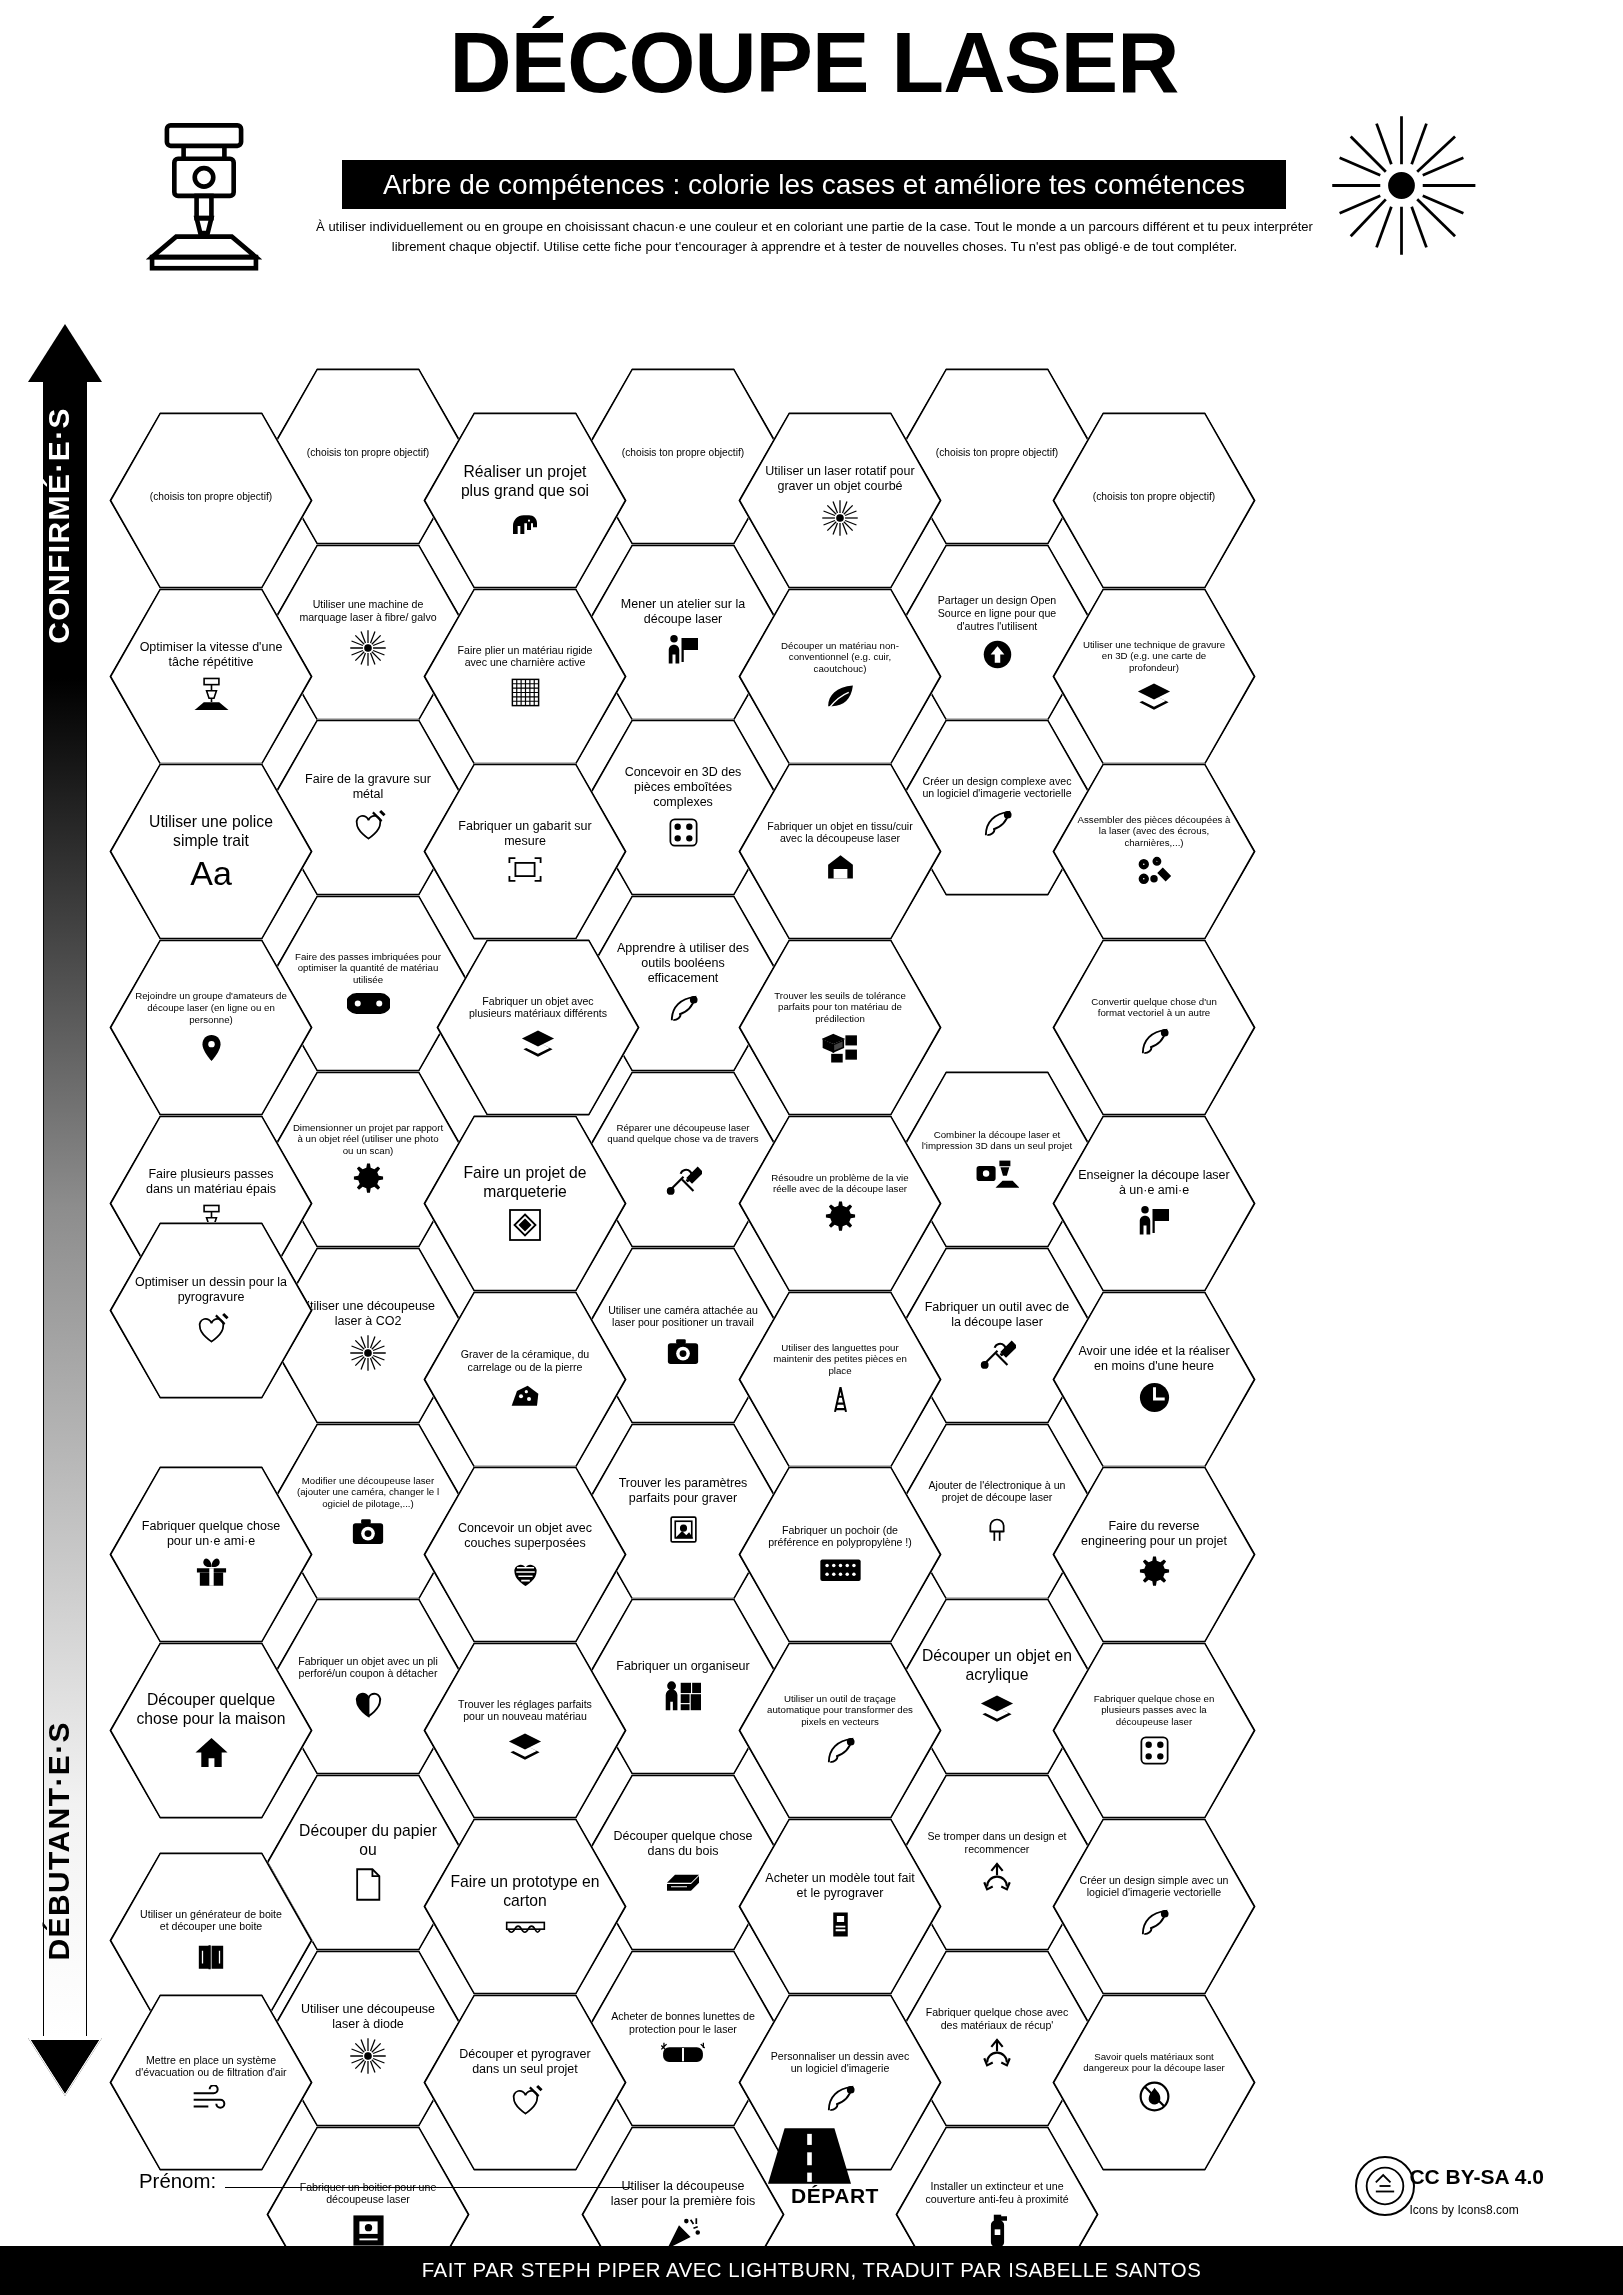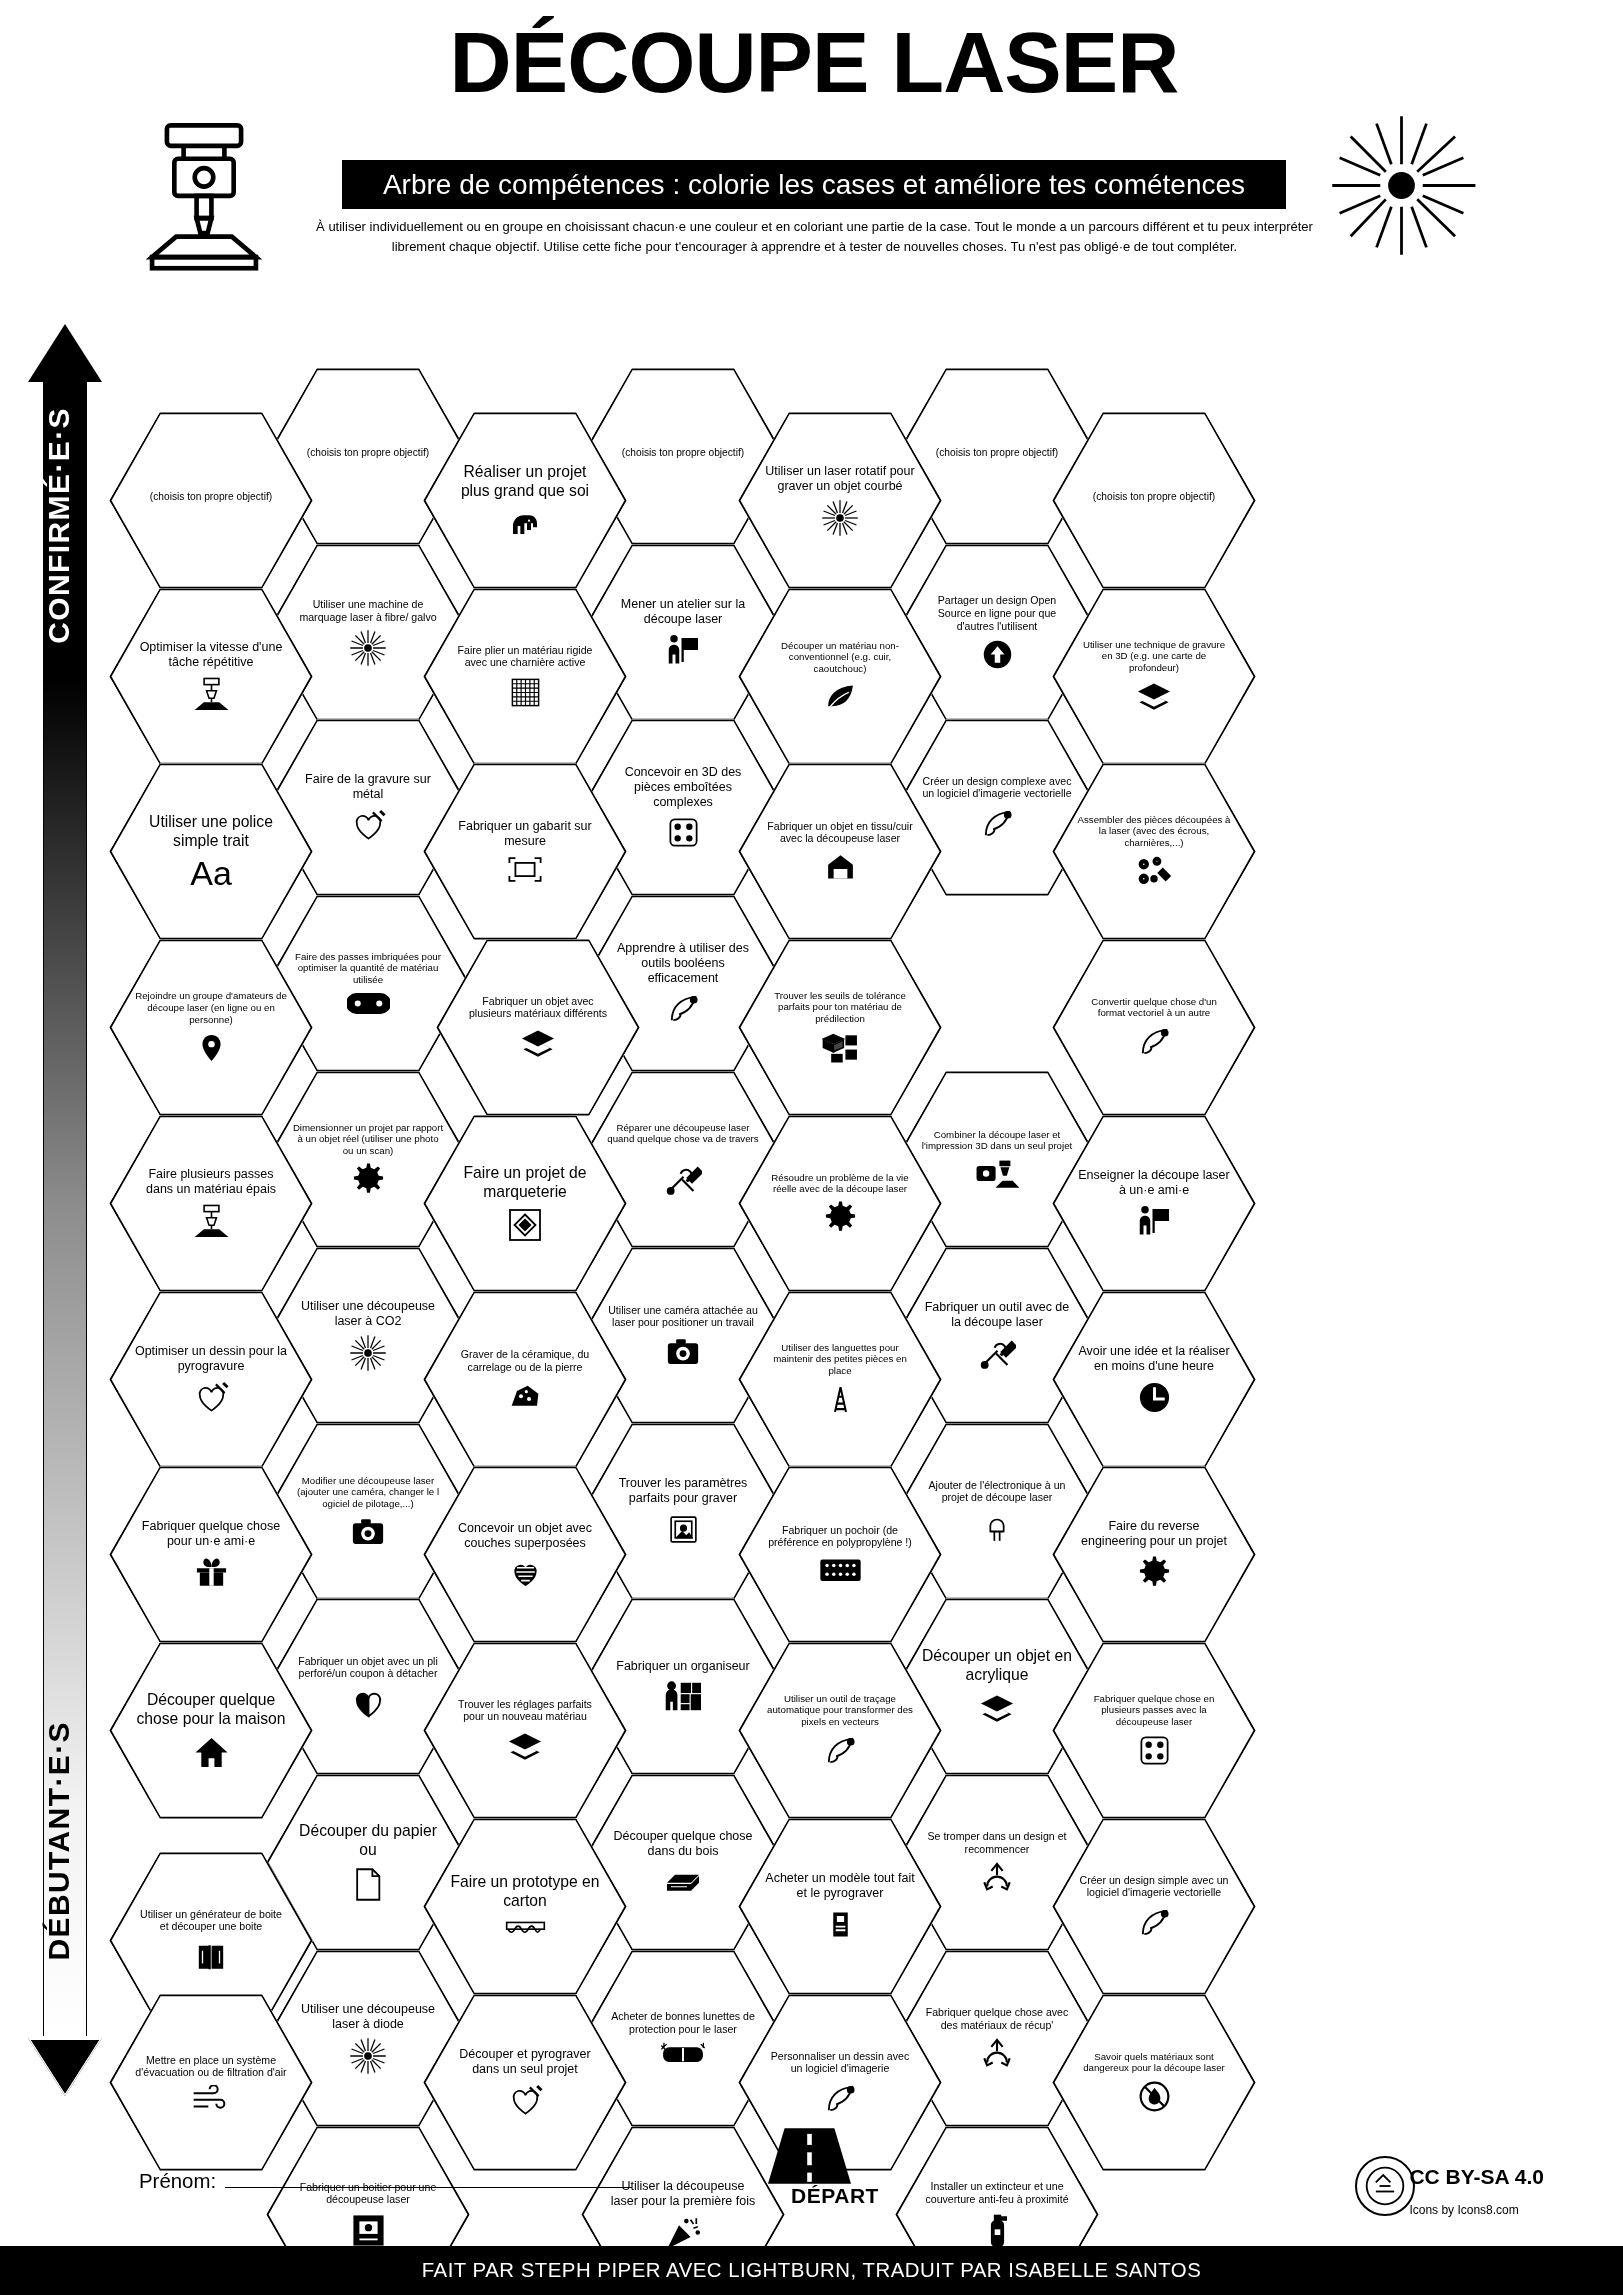--- a/index.html
+++ b/index.html
@@ -696,21 +696,21 @@
       <div class="gicon">
         <svg width="37" height="35" viewBox="0 0 52 48" stroke="#000" stroke-width="3" fill="none">
       <path d="M6 40 L26 20"></path>
           <path d="M22 16a8 8 0 1110 10l-2-2"></path>
       <path d="M46 8 L32 22l6 6L52 14z" fill="#000"></path>
       <path d="M40 40 L24 24"></path>
           <circle cx="8" cy="40" r="4" fill="#000"></circle>
         </svg>
       </div>
     </div>
-    <div class="hex" id="h34" style="left: 109px; top: 1291px;">
+    <div class="hex" id="h34" style="left: 109px; top: 1222px;">
       <svg class="border" viewBox="0 0 440 382" width="204" height="177">
         <polygon points="110,3 330,3 437,191 330,379 110,379 3,191" fill="#fff" stroke="#000" stroke-width="4"></polygon>
       </svg>
       <div class="label">Optimiser un dessin pour la pyrogravure</div>
       <div class="gicon">
         <svg width="35" height="35" viewBox="0 0 48 48" stroke="#000" stroke-width="2.4" fill="none">
       <path d="M24 42s-16-10-16-21a8 8 0 0116-4 8 8 0 0116 4c0 11-16 21-16 21z"></path>
       <path d="M30 6 L42 18" stroke-width="3"></path>
           <path d="M40 4 L46 10" stroke-width="4"></path>
         </svg>

